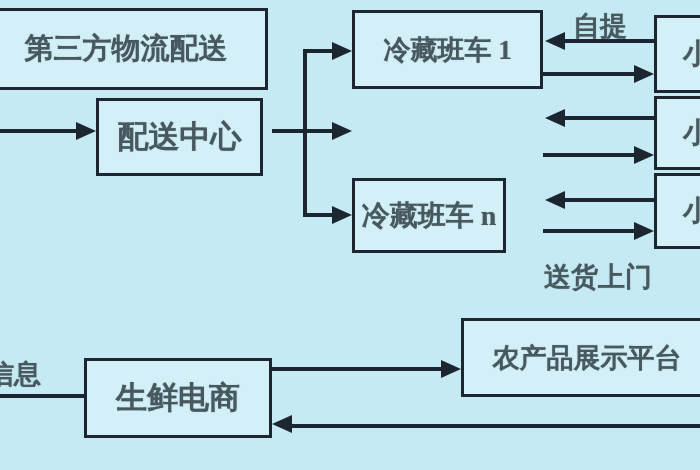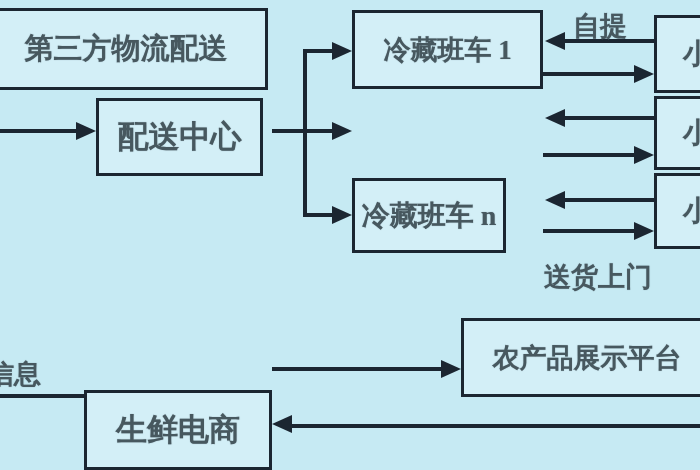--- a/index.html
+++ b/index.html
@@ -26,21 +26,21 @@
     text-shadow:0 0 1px rgba(70,90,100,.55);
   }
   #n-third    {left:-16px;top:8px;   width:284px;height:82px;}
   #n-dc       {left:96px; top:98px;  width:167px;height:78px;font-size:31px;}
   #n-bus1     {left:352px;top:10px;  width:191px;height:79px;font-size:27px;}
   #n-bus2     {left:352px;top:96px;  width:191px;height:77px;font-size:28px;}
   #n-busn     {left:352px;top:178px; width:154px;height:75px;font-size:28px;}
   #n-comm1    {left:654px;top:15px;  width:62px;height:78px;justify-content:flex-start;padding-left:26px;font-size:28px;}
   #n-comm2    {left:654px;top:96px;  width:62px;height:74px;justify-content:flex-start;padding-left:26px;font-size:28px;}
   #n-commn    {left:654px;top:173px; width:62px;height:76px;justify-content:flex-start;padding-left:26px;font-size:28px;}
-  #n-fresh    {left:84px; top:358px; width:188px;height:80px;font-size:31px;margin-top:32px;}
+  #n-fresh    {left:84px; top:358px; width:188px;height:80px;font-size:31px;}
   #n-platform {left:461px;top:318px; width:252px;height:79px;font-size:27px;}
 
   
   .hline,.vline{position:absolute;background:var(--line,#1b2631);}
   .hline{height:4px;}
   .vline{width:4px;}
   .ah-r,.ah-l{position:absolute;width:0;height:0;
     border-top:9px solid transparent;border-bottom:9px solid transparent;}
   .ah-r{border-left:20px solid var(--line,#1b2631);}
   .ah-l{border-right:20px solid var(--line,#1b2631);}

